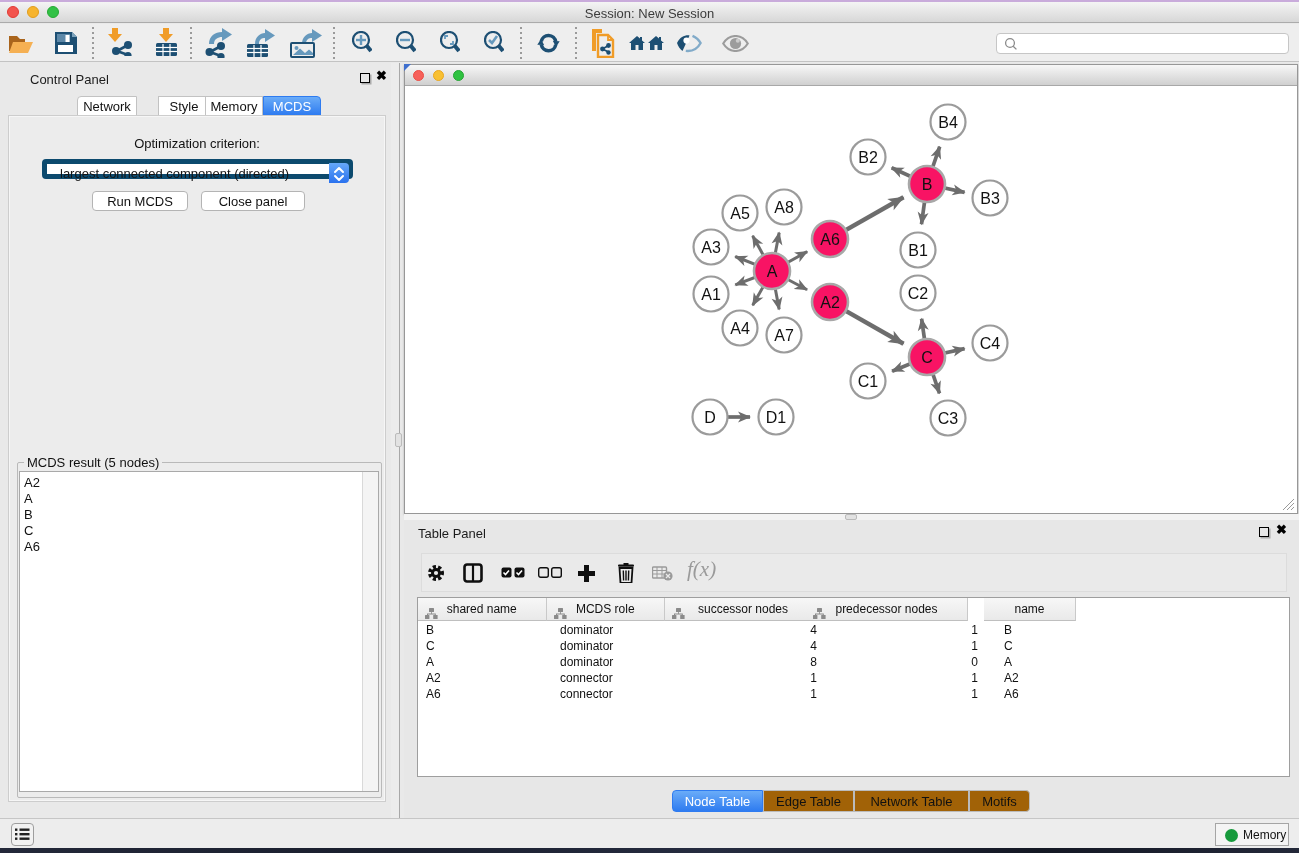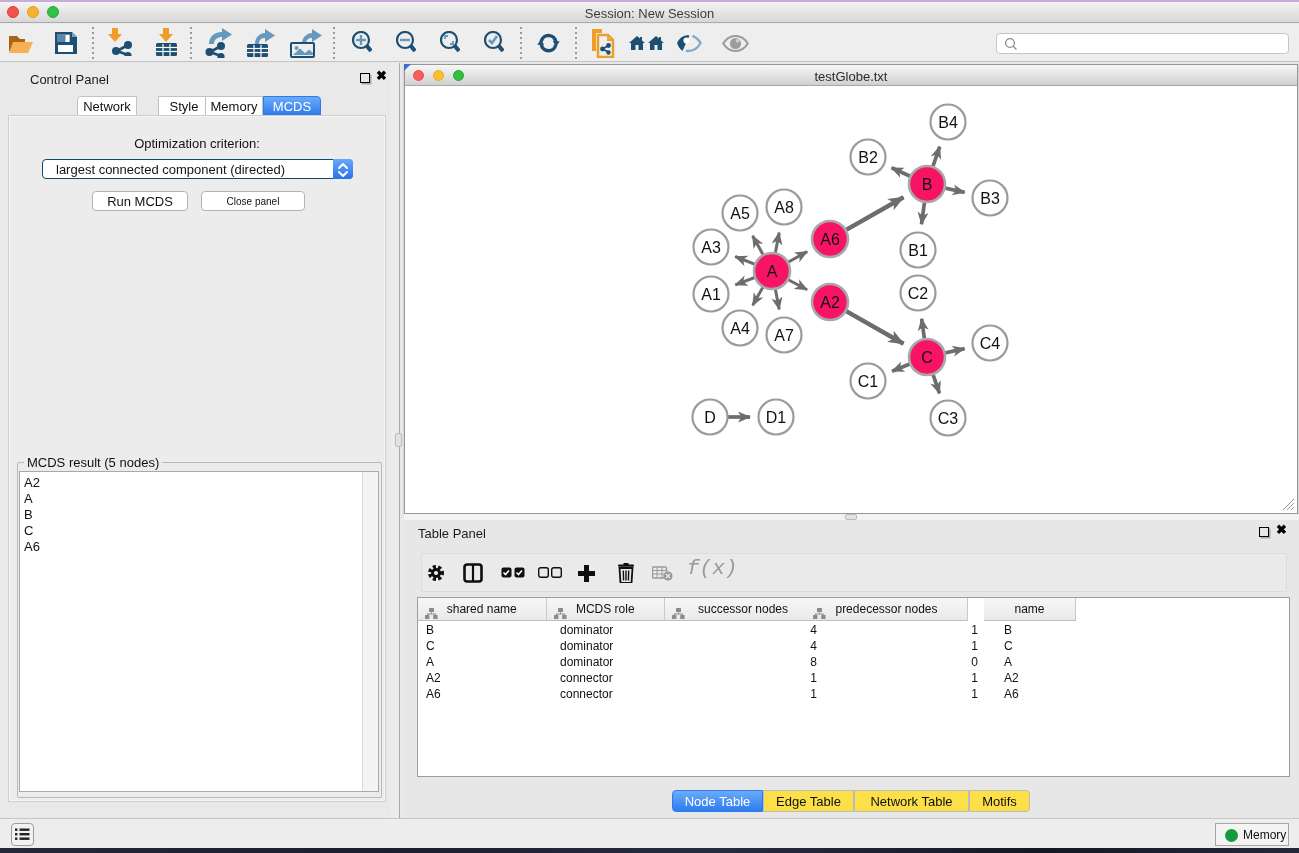--- a/index.html
+++ b/index.html
@@ -24,21 +24,21 @@
 #mcds-list{left:19px;top:408px;width:360px;height:321px;background:#fff;border:1px solid #a9a9a9;font-size:13px;color:#111}
 #mcds-sb{left:362px;top:409px;width:16px;height:319px;background:#f4f4f4;border-left:1px solid #d9d9d9}
 #gw{left:404px;top:64px;width:894px;height:450px;background:#fff;border:1px solid #979797;box-shadow:0 1px 2px rgba(0,0,0,.25)}
 #gw-tb{left:0;top:0;width:892px;height:21px;background:linear-gradient(#f7f7f7,#d0d0d0);border-bottom:1px solid #a8a8a8}
 .tls{position:absolute;border-radius:50%;width:11px;height:11px;top:5px}
 #tp{left:404px;top:520px;width:895px;height:298px;background:#e7e7e7}
 #tp-toolbar{left:17px;top:33px;width:866px;height:39px;background:#eaeaea;border:1px solid #dcdcdc}
 #tbl{left:13px;top:77px;width:873px;height:180px;background:#fff;border:1px solid #9e9e9e}
 .th{position:absolute;top:0;height:23px;background:linear-gradient(#f7f7f7,#e9e9e9);border-right:1px solid #c9c9c9;border-bottom:1px solid #bfbfbf;font-size:12px;color:#111;text-align:center;line-height:23px}
 .td{position:absolute;height:16px;font-size:12px;color:#111;line-height:16px}
-.btab{position:absolute;top:0;height:22px;background:#fde047;border:1px solid #bbb;font-size:13px;color:#111;text-align:center;line-height:21px}
+.btab{position:absolute;top:0;height:22px;background:#a16207;border:1px solid #bbb;font-size:13px;color:#111;text-align:center;line-height:21px}
 #statusbar{left:0;top:818px;width:1299px;height:30px;background:#ededed;border-top:1px solid #c6c6c6}
 .btab.tabsel{background:linear-gradient(#6aacf8,#2e7bf0);color:#fff;border-color:#2e7bf0}
 #wall-bottom{left:0;top:848px;width:1299px;height:5px;background:linear-gradient(90deg,#232839 0%,#1a1f2e 30%,#262c40 55%,#141824 80%,#232839 100%)}
 #vdiv{left:391px;top:63px;width:9px;height:755px;background:#ececec;border-right:1px solid #a8a8a8}
 #vgrip{left:395px;top:433px;width:7px;height:14px;background:#e2e2e2;border:1px solid #bbb;border-radius:2px}
 #hdiv{left:404px;top:514px;width:895px;height:6px;background:#f3f3f3}
 #hgrip{left:845px;top:514px;width:12px;height:6px;background:#e2e2e2;border:1px solid #bbb;border-radius:2px}
 </style></head>
 <body>
 <div class="abs" id="wall-top"></div>
@@ -185,47 +185,46 @@
 <div class="abs" id="cp">
   <div class="abs ptitle" style="left:30px;top:9px">Control Panel</div>
   <div class="abs wbtn-sq" style="left:360px;top:10px"></div>
   <div class="abs wbtn-x" style="left:376px;top:5px">✖</div>
   <div class="abs tab" style="left:77px;top:33px;width:60px;border-radius:4px 0 0 0">Network</div>
   <div class="abs tab" style="left:158px;top:33px;width:52px">Style</div>
   <div class="abs tab" style="left:205px;top:33px;width:58px">Memory</div>
   <div class="abs tab tabsel" style="left:263px;top:33px;width:58px;border-radius:0 4px 0 0">MCDS</div>
   <div class="abs" id="cp-box"></div>
   <div class="abs" style="left:8px;top:73px;width:378px;text-align:center;font-size:13px;color:#111">Optimization criterion:</div>
-  <div class="abs" style="left:42px;top:96px;width:311px;height:20px;background:#fff;border:1px solid #0c4a6e;border-radius:4px">
+  <div class="abs" style="left:42px;top:96px;width:311px;height:20px;background:#fff;border:5px solid #0c4a6e;border-radius:4px">
     <span style="position:absolute;left:13px;top:2px;font-size:13px;color:#141414">largest connected component (directed)</span>
     <span style="position:absolute;right:-1px;top:-1px;width:20px;height:20px;background:linear-gradient(#66a8f8,#2a72ee);border-radius:0 4px 4px 0"></span>
     <svg style="position:absolute;right:3px;top:2px" width="12" height="16" viewBox="0 0 12 16">
         <path d="M2,6 L6,2 L10,6" fill="none" stroke="#fff" stroke-width="2" stroke-linecap="round" stroke-linejoin="round"></path>
         <path d="M2,10 L6,14 L10,10" fill="none" stroke="#fff" stroke-width="2" stroke-linecap="round" stroke-linejoin="round"></path>
       </svg>
   </div>
   <div class="abs" style="left:92px;top:128px;width:96px;height:20px;background:#fff;border:1px solid #b4b4b4;border-radius:4px;text-align:center;font-size:13px;line-height:19px;color:#111">Run MCDS</div>
-  <div class="abs" style="left:201px;top:128px;width:104px;height:20px;background:#fff;border:1px solid #b4b4b4;border-radius:4px;text-align:center;font-size:10px;line-height:19px;color:#111">Close panel</div>
+  <div class="abs" style="left:201px;top:128px;width:104px;height:20px;background:#fff;border:1px solid #b4b4b4;border-radius:4px;text-align:center;font-size:13px;line-height:19px;color:#111">Close panel</div>
   <div class="abs" id="mcds-group"></div>
   <div class="abs" style="left:24px;top:392px;background:#ececec;padding:0 3px;font-size:13px;color:#111">MCDS result (5 nodes)</div>
   <div class="abs" id="mcds-list">
     <div style="padding:3px 0 0 4px;line-height:16px">A2<br>A<br>B<br>C<br>A6</div>
   </div>
   <div class="abs" id="mcds-sb"></div>
 </div>
 <div class="abs" id="gw">
 
   <div class="abs" id="gw-tb">
     <svg style="position:absolute;left:-1px;top:-1px;z-index:5" width="7" height="7" viewBox="0 0 7 7">
         <path d="M0,0 L7,0 L0,7 Z" fill="#3f6fce"></path>
       </svg>
     <div class="tls" style="left:8px;background:#f6605a;border:1px solid #ec4c44"></div>
     <div class="tls" style="left:28px;background:#f8c032;border:1px solid #eaa71e"></div>
     <div class="tls" style="left:48px;background:#2fc240;border:1px solid #26a535"></div>
-    <div style="position:absolute;left:0;top:4px;width:892px;text-align:center;font-size:13px;color:#2b2b2b">testGlobe.txt</div>
   </div>
   <div style="position:absolute;left:0;top:22px;width:892px;height:425px;background:#fff">
   <svg id="net" width="893" height="427" viewBox="0 0 893 427">
 <defs>
 <marker id="ah1" markerUnits="userSpaceOnUse" markerWidth="14" markerHeight="12" refX="12.5" refY="6" orient="auto">
             <path d="M0.5,0.5 L13.5,6 L0.5,11.5 L4,6 Z" fill="#6d6d6d"></path>
           </marker>
 <marker id="ah2" markerUnits="userSpaceOnUse" markerWidth="17" markerHeight="14" refX="15.5" refY="7" orient="auto">
             <path d="M0.5,0.5 L16.5,7 L0.5,13.5 L4.5,7 Z" fill="#6d6d6d"></path>
           </marker>
@@ -352,21 +351,21 @@
         <rect x="0.5" y="1" width="14" height="11" rx="1" fill="none" stroke="#9a9a9a" stroke-width="1.4"></rect>
         <g stroke="#9a9a9a" stroke-width="1">
           <line x1="0.5" y1="4.5" x2="14.5" y2="4.5"></line>
           <line x1="0.5" y1="8" x2="14.5" y2="8"></line>
           <line x1="5" y1="1" x2="5" y2="12"></line>
           <line x1="10" y1="1" x2="10" y2="12"></line>
         </g>
         <circle cx="16" cy="10" r="4.6" fill="#9a9a9a"></circle>
         <path d="M14,8 L18,12 M18,8 L14,12" stroke="#e9e9e9" stroke-width="1.3"></path>
       </svg>
-<div style="position:absolute;left:265px;top:3px;font-family:Liberation Mono, monospace;font-style:italic;font-size:21px;color:#9a9a9a">f(x)</div>
+<div style="position:absolute;left:265px;top:3px;font-family:Liberation Serif, serif;font-style:italic;font-size:21px;color:#9a9a9a">f(x)</div>
     </div>
   <div class="abs" id="tbl">
       <div class="th" style="left:0px;width:128.5px"><span style="position:absolute;left:7px;top:5px"><svg width="13" height="11" viewBox="0 0 13 11" style="vertical-align:-1px">
             <g fill="#8a8a8a">
               <rect x="4" y="0" width="5" height="4" rx="0.5"></rect>
               <rect x="0" y="7" width="4.4" height="4" rx="0.5"></rect>
               <rect x="8.2" y="7" width="4.4" height="4" rx="0.5"></rect>
               <path d="M6,4 L6.8,4 L6.8,5.5 L10.8,5.5 L10.8,7 L9.8,7 L9.8,6.5 L3,6.5 L3,7 L2,7 L2,5.5 L6,5.5 Z"></path>
             </g>
           </svg></span>shared name</div>

